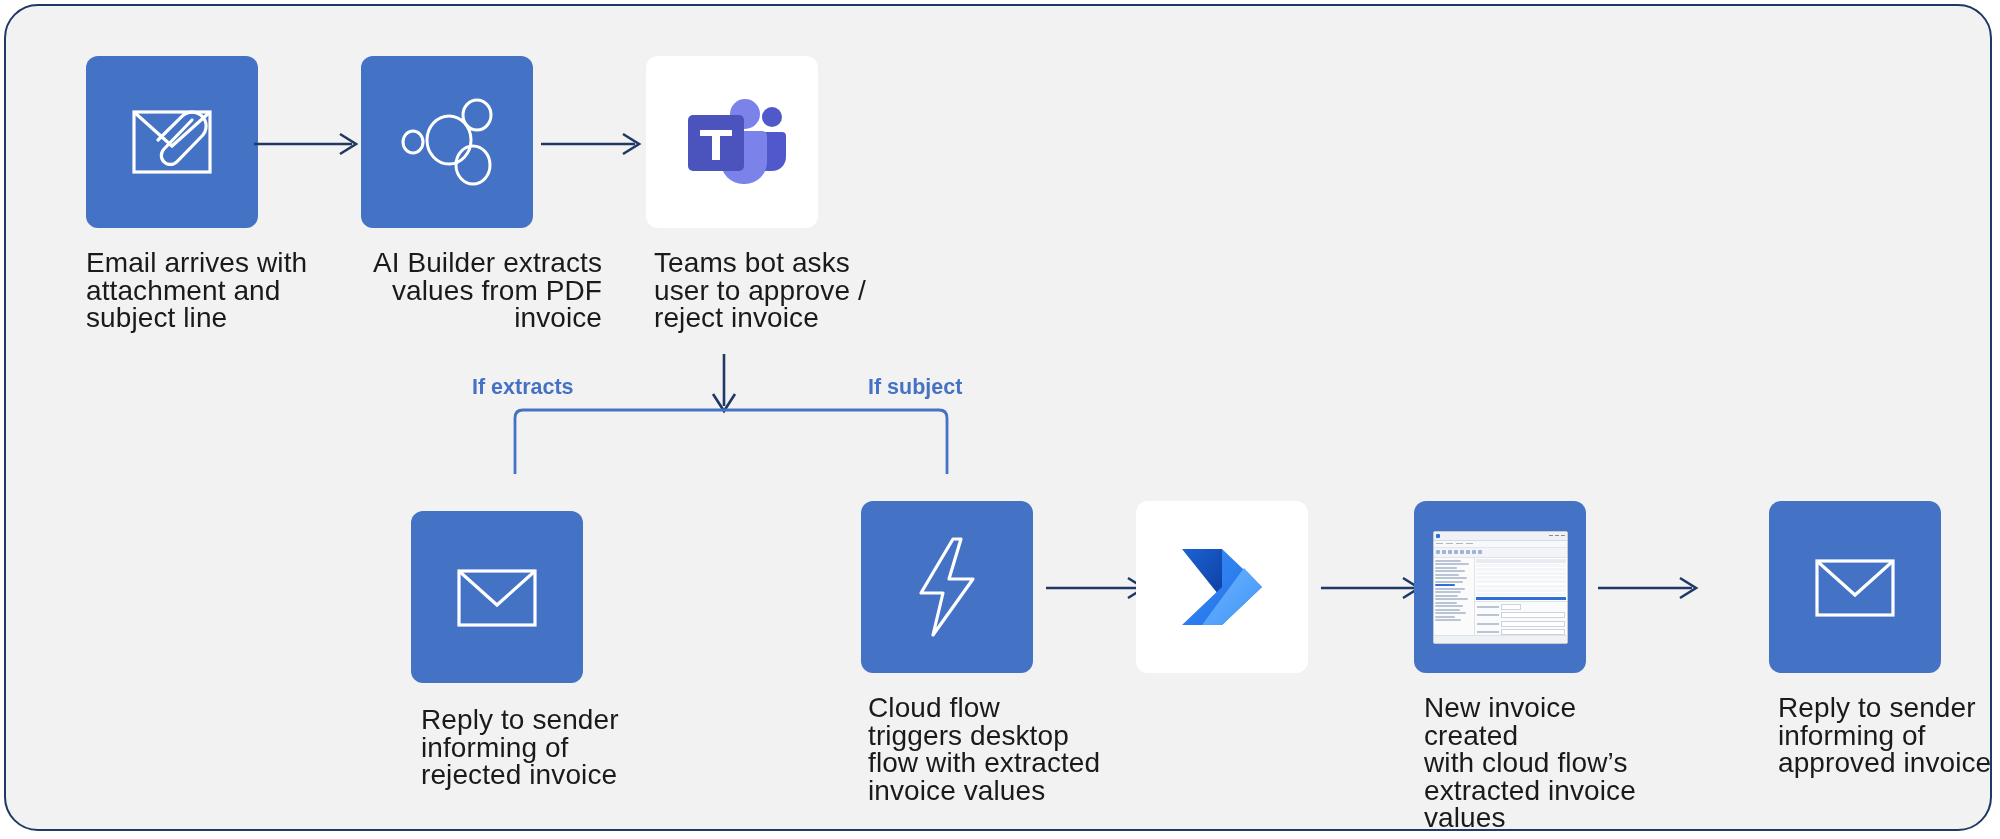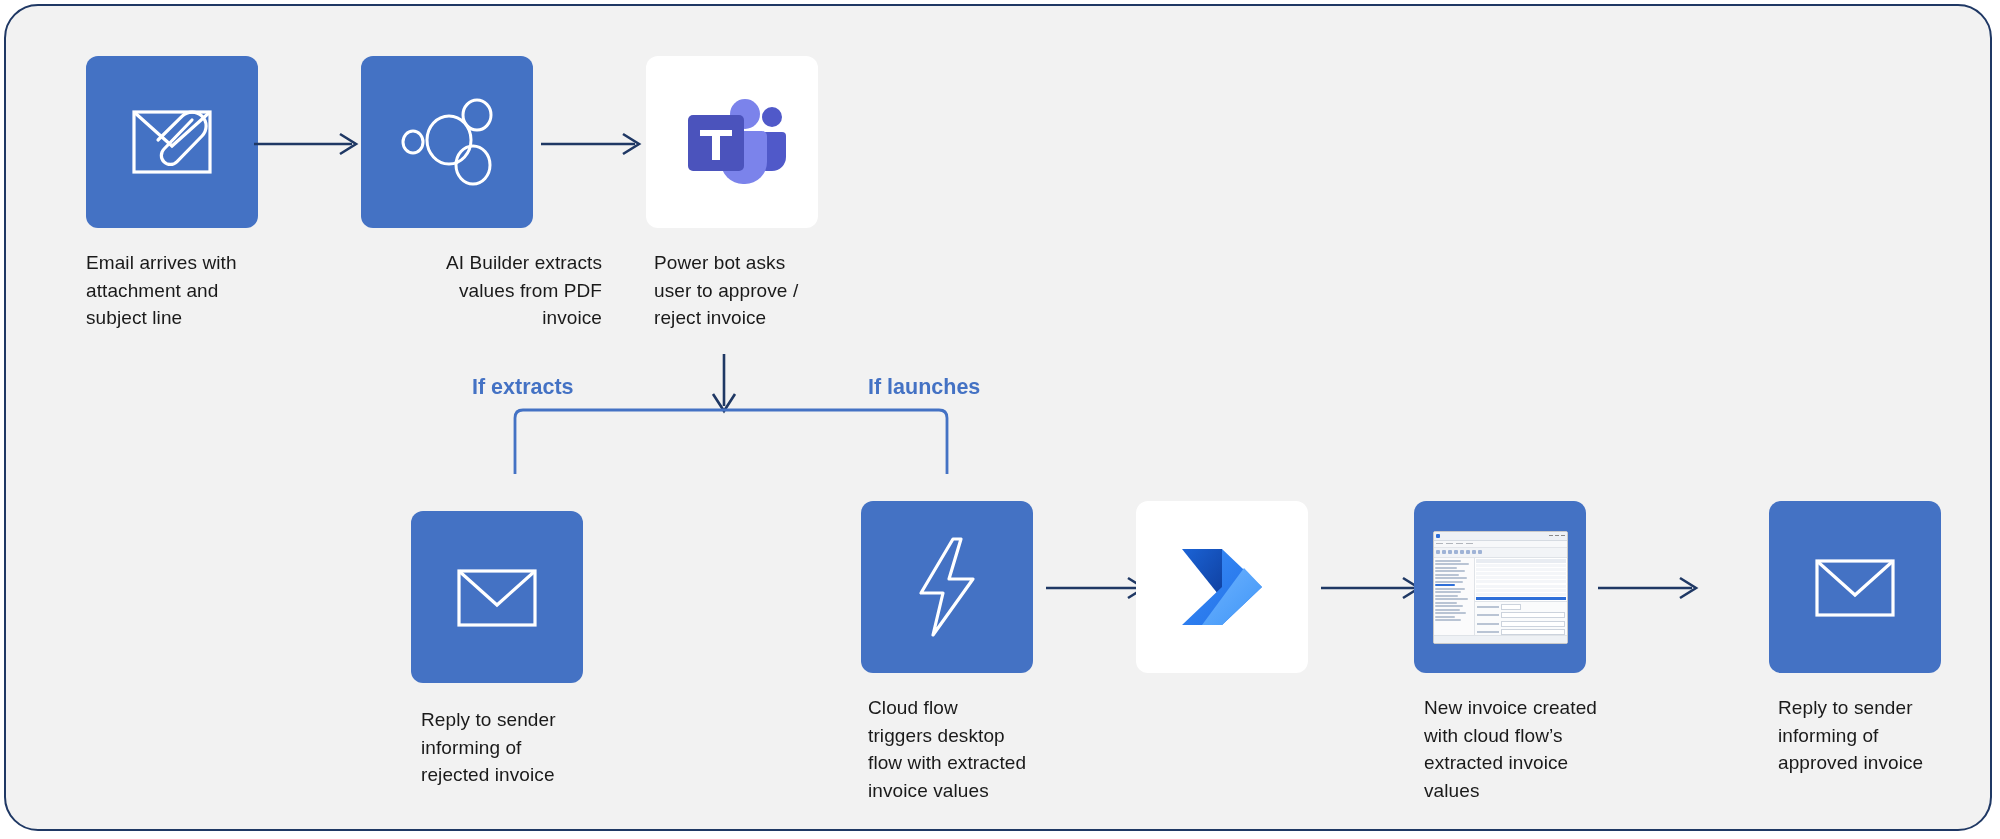--- a/index.html
+++ b/index.html
@@ -19,21 +19,21 @@
   .tile{
     width:172px;height:172px;border-radius:12px;
     display:flex;align-items:center;justify-content:center;
     box-sizing:border-box;
   }
   .tile.blue{background:#4472c4;}
   .tile.white{background:#ffffff;}
 
   .caption{
     position:absolute;
-    font-size:19px;
+    font-size:28px;
     line-height:27.5px;
     color:#1a1a1a;
     font-family:"Liberation Sans",sans-serif;
     white-space:pre-line;
     letter-spacing:.1px;
   }
 
   
   .arrow{position:absolute;}
 
@@ -134,33 +134,33 @@
       <svg width="112" height="104" viewBox="0 0 112 104">
         <circle cx="69" cy="24" r="15" fill="#7b83eb"></circle>
         <circle cx="96" cy="27" r="10" fill="#5059c9"></circle>
         <path d="M86 42 h20 a4 4 0 0 1 4 4 v21 a14 14 0 0 1 -14 14 h-6 a4 4 0 0 1 -4 -4 z" fill="#5059c9"></path>
         <path d="M52 41 h34 a5 5 0 0 1 5 5 v26 a22 22 0 0 1 -22 22 h-2 a22 22 0 0 1 -22 -22 v-26 a5 5 0 0 1 5 -5 z" fill="#7b83eb"></path>
         <rect x="12" y="25" width="56" height="56" rx="5" fill="#4b53bc"></rect>
         <path d="M24 40 h32 v6 h-12 v24 h-8 v-24 h-12 z" fill="#ffffff"></path>
       </svg>
     </div>
   </div>
-  <div class="caption" style="left:648px;top:243px;width:230px;">Power bot asks
+  <div class="caption" style="left:648px;top:243px;width:230px;">Teams bot asks
 user to approve /
 reject invoice</div>
 
   <div class="arrow" style="left:700px;top:348px;">
     <svg width="36" height="62" viewBox="0 0 36 62">
       <line x1="18" y1="0" x2="18" y2="52" stroke="#1f3864" stroke-width="2.6"></line>
       <polyline points="7,40 18,57 29,40" fill="none" stroke="#1f3864" stroke-width="2.6"></polyline>
     </svg>
   </div>
 
   <div class="branch-label" style="left:466px;top:368px;">If extracts</div>
-  <div class="branch-label" style="left:862px;top:368px;">If launches</div>
+  <div class="branch-label" style="left:862px;top:368px;">If subject</div>
 
   <div class="arrow" style="left:505px;top:398px;">
     <svg width="440" height="74" viewBox="0 0 440 74">
       <path d="M4 70 L4 14 Q4 6 12 6 L428 6 Q436 6 436 14 L436 70" fill="none" stroke="#4472c4" stroke-width="2.8" stroke-linecap="butt"></path>
     </svg>
   </div>
 
   <div class="node" style="left:405px;top:505px;">
     <div class="tile blue">
       <svg width="104" height="104" viewBox="0 0 104 104">

